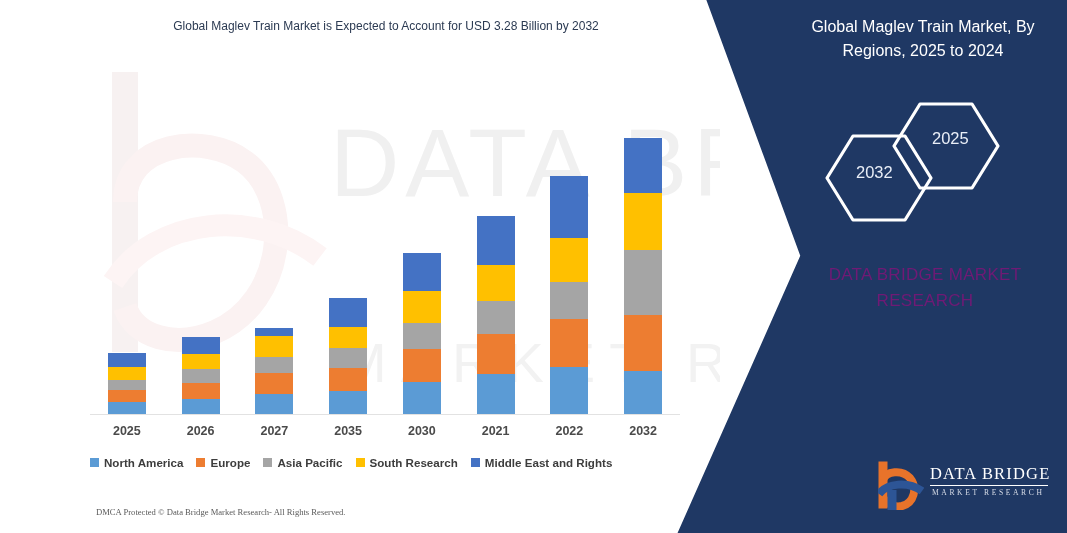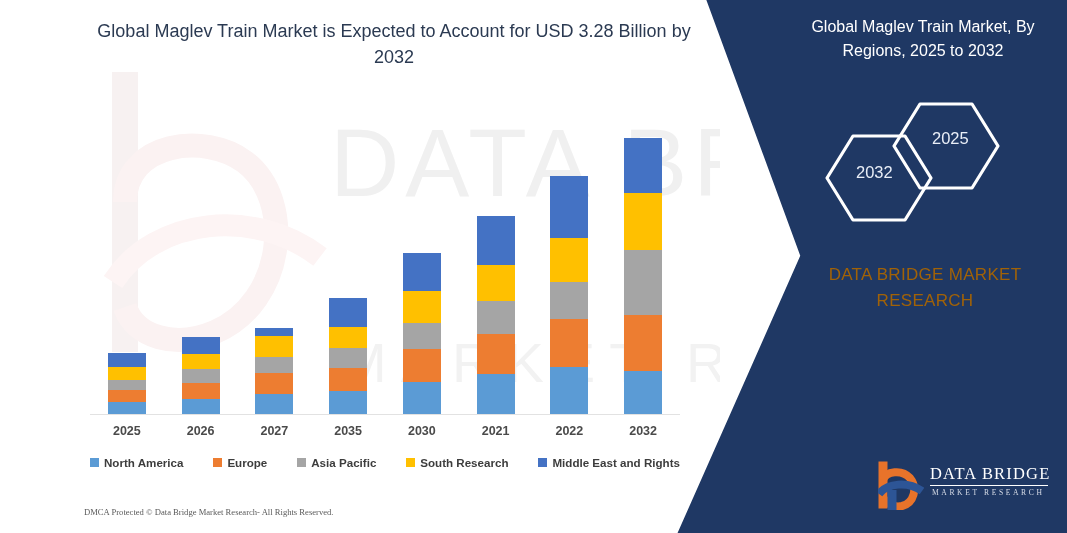--- a/index.html
+++ b/index.html
@@ -58,24 +58,24 @@
   }
   .wm-logo-b {
     position: absolute;
     left: 95px; top: 52px;
     width: 250px; height: 330px;
   }
 
   
   .chart-title {
     position: absolute;
-    left: 94px; top: 18px;
+    left: 86px; top: 18px;
     width: 600px;
     text-align: center;
-    font-size: 18px;
+    font-size: 12px;
     line-height: 1.45;
     color: #2b3a52;
     z-index: 4;
   }
 
   
   .plot {
     position: absolute;
     left: 90px; top: 100px;
     width: 590px; height: 315px;
@@ -121,21 +121,21 @@
     font-weight: bold;
     color: #4a4a4a;
   }
 
   
   .legend {
     position: absolute;
     left: 90px; top: 456px;
     width: 590px;
     display: flex;
-    justify-content: space-between;
+    justify-content: flex-start;
     align-items: center;
     gap: 13px;
     z-index: 4;
   }
   .legend-item { display: flex; align-items: center; gap: 5px; }
   .legend-swatch { width: 9px; height: 9px; display: block; }
   .legend-label {
     font-size: 11.6px;
     font-weight: bold;
     color: #3d3d3d;
@@ -147,21 +147,21 @@
     position: absolute;
     left: 84px; top: 507px;
     width: 600px;
     display: flex;
     justify-content: space-between;
     z-index: 4;
     font-family: "Liberation Serif", serif;
     font-size: 8.6px;
     color: #5a5a5a;
   }
-  .footer span { white-space: nowrap; }
+  .footer span { white-space: nowrap; margin-left: 12px; }
 
   
   .panel-title {
     position: absolute;
     left: 778px; top: 15px;
     width: 290px;
     text-align: center;
     font-size: 16px;
     line-height: 1.5;
     color: #ffffff;
@@ -182,21 +182,21 @@
   .hex-label.y2025 { left: 117px; top: 29px; }
   .hex-label.y2032 { left: 41px; top: 63px; }
 
   .dbmr-text {
     position: absolute;
     left: 790px; top: 262px;
     width: 270px;
     text-align: center;
     font-size: 17px;
     line-height: 1.55;
-    color: #a16207;
+    color: #701a75;
     letter-spacing: 0.3px;
     z-index: 5;
   }
 
   .brand-logo {
     position: absolute;
     left: 878px; top: 458px;
     width: 175px; height: 52px;
     z-index: 5;
   }
@@ -335,21 +335,21 @@
       <div class="legend-item">
         <span class="legend-swatch" style="background: rgb(68, 114, 196);"></span>
         <span class="legend-label">Middle East and Rights</span>
       </div>
     </div>
 
   <div class="footer">
     <span>DMCA Protected © Data Bridge Market Research-  All Rights Reserved.</span>
   </div>
 
-  <div class="panel-title">Global Maglev Train Market, By Regions, 2025 to 2032</div>
+  <div class="panel-title">Global Maglev Train Market, By Regions, 2025 to 2024</div>
 
   <div class="hex-group">
     <svg viewBox="0 0 220 125" width="220" height="125">
       <polygon points="105,4 157,4 183,46 157,88 105,88 79,46" fill="none" stroke="#ffffff" stroke-width="3.2" stroke-linejoin="round"></polygon>
       <polygon points="38,36 90,36 116,78 90,120 38,120 12,78" fill="none" stroke="#ffffff" stroke-width="3.2" stroke-linejoin="round"></polygon>
     </svg>
     <div class="hex-label y2025">2025</div>
     <div class="hex-label y2032">2032</div>
   </div>
 

